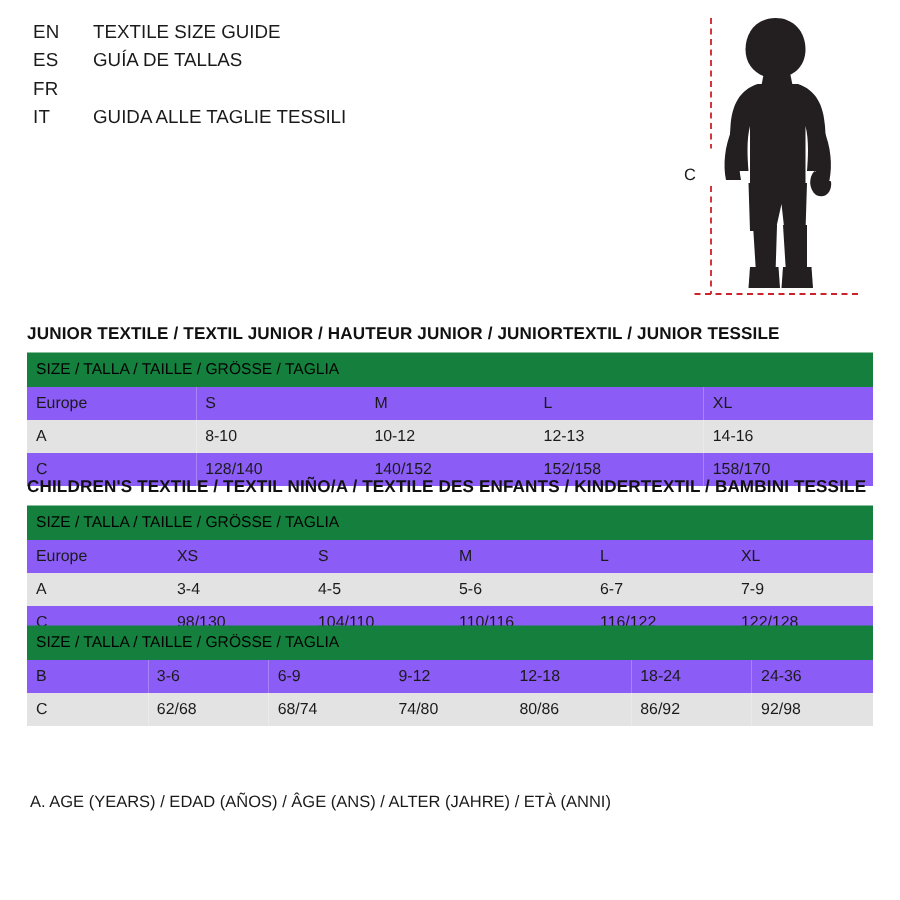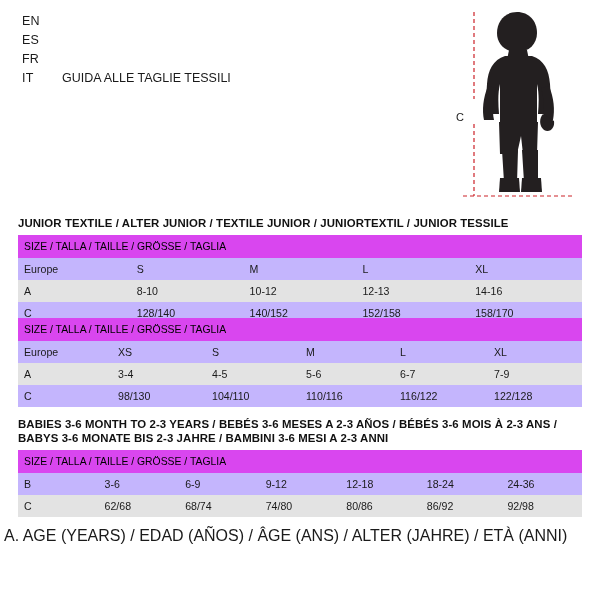--- a/index.html
+++ b/index.html
@@ -82,59 +82,61 @@
     width: 564px;
     table-layout: fixed;
     font-size: 10.6px;
   }
   table.size-table td {
     padding: 3px 0 3px 6px;
     vertical-align: middle;
     height: 16px;
   }
   tr.head-row td {
-    background: #d946ef;
+    background: #15803d;
     color: #000;
     font-size: 10.4px;
     height: 17px;
   }
   tr.band td {
     background: #e3e3e3;
   }
   tr.plain td {
-    background: #c4b5fd;
+    background: #8b5cf6;
   }
   td.lbl {
     width: 88px;
   }
 
   
   .legend {
     position: absolute;
-    left: 4px;
+    left: 20px;
     width: 560px;
-    font-size: 16px;
+    font-size: 11px;
     line-height: 15.5px;
     color: #1a1a1a;
   }
   .legend div {
     white-space: nowrap;
   }
 </style>
 </head>
 <body>
 
 <div class="page">
 
   <div class="header">
     <div class="lang-row">
       <span class="lang-code">EN</span>
+      <span class="lang-text">TEXTILE SIZE GUIDE</span>
     </div>
     <div class="lang-row">
       <span class="lang-code">ES</span>
+      <span class="lang-text">GUÍA DE TALLAS</span>
     </div>
     <div class="lang-row">
       <span class="lang-code">FR</span>
     </div>
     <div class="lang-row">
       <span class="lang-code">IT</span>
       <span class="lang-text">GUIDA ALLE TAGLIE TESSILI</span>
     </div>
   </div>
 
@@ -167,21 +169,21 @@
 
         <path d="M45 172 L64 172 L65 186 L44 186 Z"></path>
 
         <path d="M67 172 L86 172 L87 186 L66 186 Z"></path>
       </g>
     </svg>
     <div class="c-label">C</div>
   </div>
 
   <div class="section" style="top:216px;">
-    <div class="section-title">JUNIOR TEXTILE / ALTER JUNIOR / TEXTILE JUNIOR / JUNIORTEXTIL / JUNIOR TESSILE</div>
+    <div class="section-title">JUNIOR TEXTILE / TEXTIL JUNIOR / HAUTEUR JUNIOR / JUNIORTEXTIL / JUNIOR TESSILE</div>
     <table class="size-table">
       <tbody>
         <tr class="head-row">
           <td colspan="5">SIZE / TALLA / TAILLE / GRÖSSE / TAGLIA</td>
         </tr>
         <tr class="plain">
           <td class="lbl">Europe</td>
           <td>S</td>
           <td>M</td>
           <td>L</td>
@@ -199,20 +201,21 @@
           <td>128/140</td>
           <td>140/152</td>
           <td>152/158</td>
           <td>158/170</td>
         </tr>
       </tbody>
     </table>
   </div>
 
   <div class="section" style="top:318px;">
+    <div class="section-title">CHILDREN'S TEXTILE / TEXTIL NIÑO/A / TEXTILE DES ENFANTS / KINDERTEXTIL / BAMBINI TESSILE</div>
     <table class="size-table">
       <tbody>
         <tr class="head-row">
           <td colspan="6">SIZE / TALLA / TAILLE / GRÖSSE / TAGLIA</td>
         </tr>
         <tr class="plain">
           <td class="lbl">Europe</td>
           <td>XS</td>
           <td>S</td>
           <td>M</td>
@@ -233,21 +236,20 @@
           <td>104/110</td>
           <td>110/116</td>
           <td>116/122</td>
           <td>122/128</td>
         </tr>
       </tbody>
     </table>
   </div>
 
   <div class="section" style="top:417px;">
-    <div class="section-title">BABIES 3-6 MONTH TO 2-3 YEARS / BEBÉS 3-6 MESES A 2-3 AÑOS / BÉBÉS 3-6 MOIS À 2-3 ANS / BABYS 3-6 MONATE BIS 2-3 JAHRE / BAMBINI 3-6 MESI A 2-3 ANNI</div>
     <table class="size-table">
       <tbody>
         <tr class="head-row">
           <td colspan="7">SIZE / TALLA / TAILLE / GRÖSSE / TAGLIA</td>
         </tr>
         <tr class="plain">
           <td class="lbl">B</td>
           <td>3-6</td>
           <td>6-9</td>
           <td>9-12</td>

